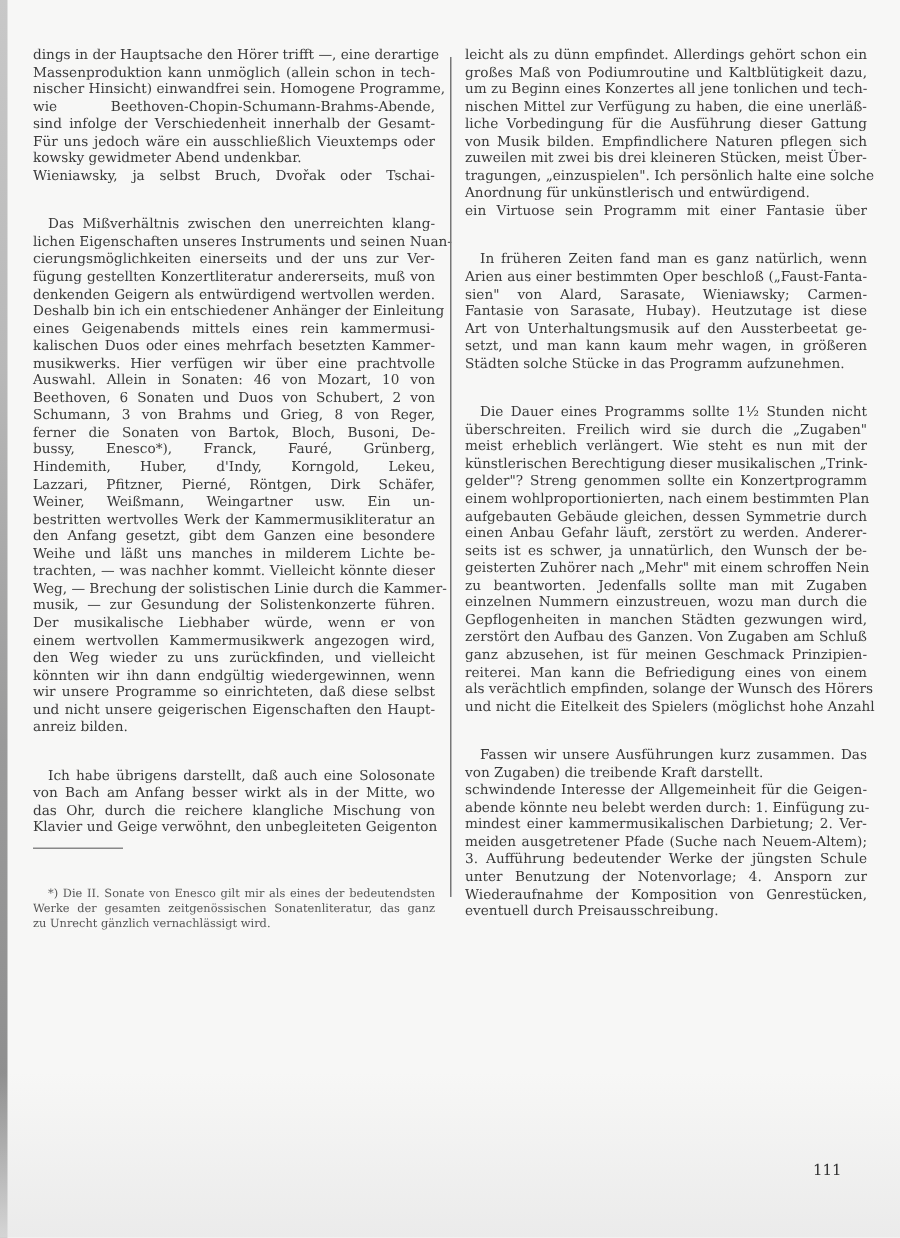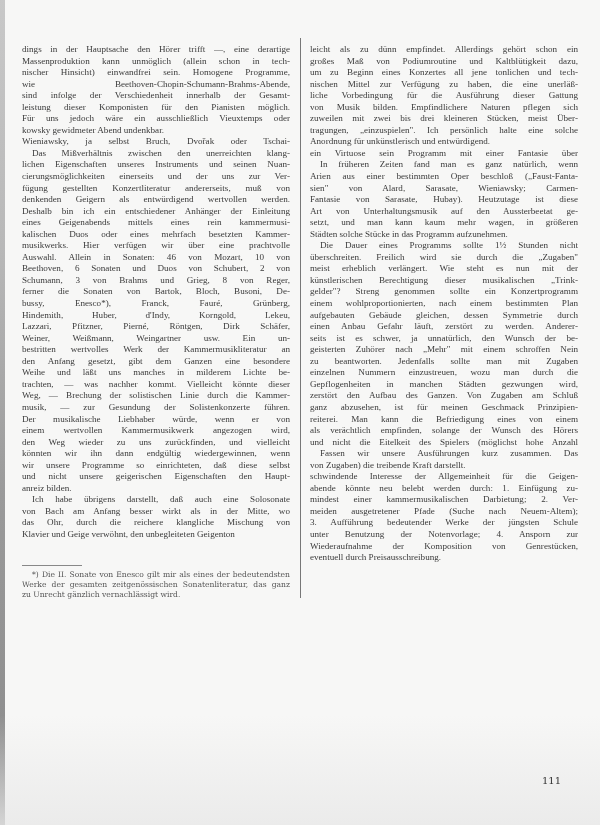--- a/index.html
+++ b/index.html
@@ -11,33 +11,32 @@
   }
   .binding {
     position: absolute; left: 0; top: 0; width: 5px; height: 825px;
     background: linear-gradient(to bottom, #c8c8c8 0%, #b8b8b8 30%, #9a9a9a 60%, #8a8a8a 100%);
   }
   .shadow-bottom {
     position: absolute; left: 0; bottom: 0; width: 600px; height: 110px;
     background: linear-gradient(to bottom, rgba(240,240,240,0) 0%, rgba(232,232,232,0.8) 100%);
   }
   .column {
-    position: absolute; top: 44px; font-size: 9.1px; line-height: 11.55px;
+    position: absolute; top: 32px; font-size: 9.1px; line-height: 11.55px;
     text-align: justify;
-    font-family: Liberation Serif, serif;
   }
   .col-left { left: 22px; width: 268px; }
   .col-right { left: 310px; width: 268px; }
   .divider {
     position: absolute; left: 300px; top: 38px; width: 1px; height: 560px;
     background: #777;
   }
   .line { display: block; white-space: nowrap; text-align-last: justify; }
   .line.last { text-align-last: left; }
-  .indent { text-indent: 10px; }
+  .indent { text-indent: 10px; margin-top: 21px; }
   .footnote-rule {
     position: absolute; left: 22px; top: 565px; width: 60px; height: 1px; background: #888;
   }
   .footnote {
     position: absolute; left: 22px; top: 570px; width: 268px;
     font-size: 7.6px; line-height: 10.1px; text-align: justify; color: #555;
   }
   .page-number {
     position: absolute; left: 542px; top: 775px; font-size: 10px; color: #333;
   }
@@ -47,21 +46,20 @@
 
 <div class="binding"></div>
 <div class="shadow-bottom"></div>
 
 <div class="column col-left" id="left-col">
     <span class="line">dings in der Hauptsache den Hörer trifft —, eine derartige</span>
     <span class="line">Massenproduktion kann unmöglich (allein schon in tech-</span>
     <span class="line">nischer Hinsicht) einwandfrei sein. Homogene Programme,</span>
     <span class="line">wie Beethoven-Chopin-Schumann-Brahms-Abende,</span>
     <span class="line">sind infolge der Verschiedenheit innerhalb der Gesamt-</span>
-    <span class="line">leistung dieser Komponisten für den Pianisten möglich.</span>
     <span class="line">Für uns jedoch wäre ein ausschließlich Vieuxtemps oder</span>
     <span class="line last">kowsky gewidmeter Abend undenkbar.</span>
     <span class="line">Wieniawsky, ja selbst Bruch, Dvořak oder Tschai-</span>
     <span class="line indent">Das Mißverhältnis zwischen den unerreichten klang-</span>
     <span class="line">lichen Eigenschaften unseres Instruments und seinen Nuan-</span>
     <span class="line">cierungsmöglichkeiten einerseits und der uns zur Ver-</span>
     <span class="line">fügung gestellten Konzertliteratur andererseits, muß von</span>
     <span class="line">denkenden Geigern als entwürdigend wertvollen werden.</span>
     <span class="line">Deshalb bin ich ein entschiedener Anhänger der Einleitung</span>
     <span class="line">eines Geigenabends mittels eines rein kammermusi-</span>

